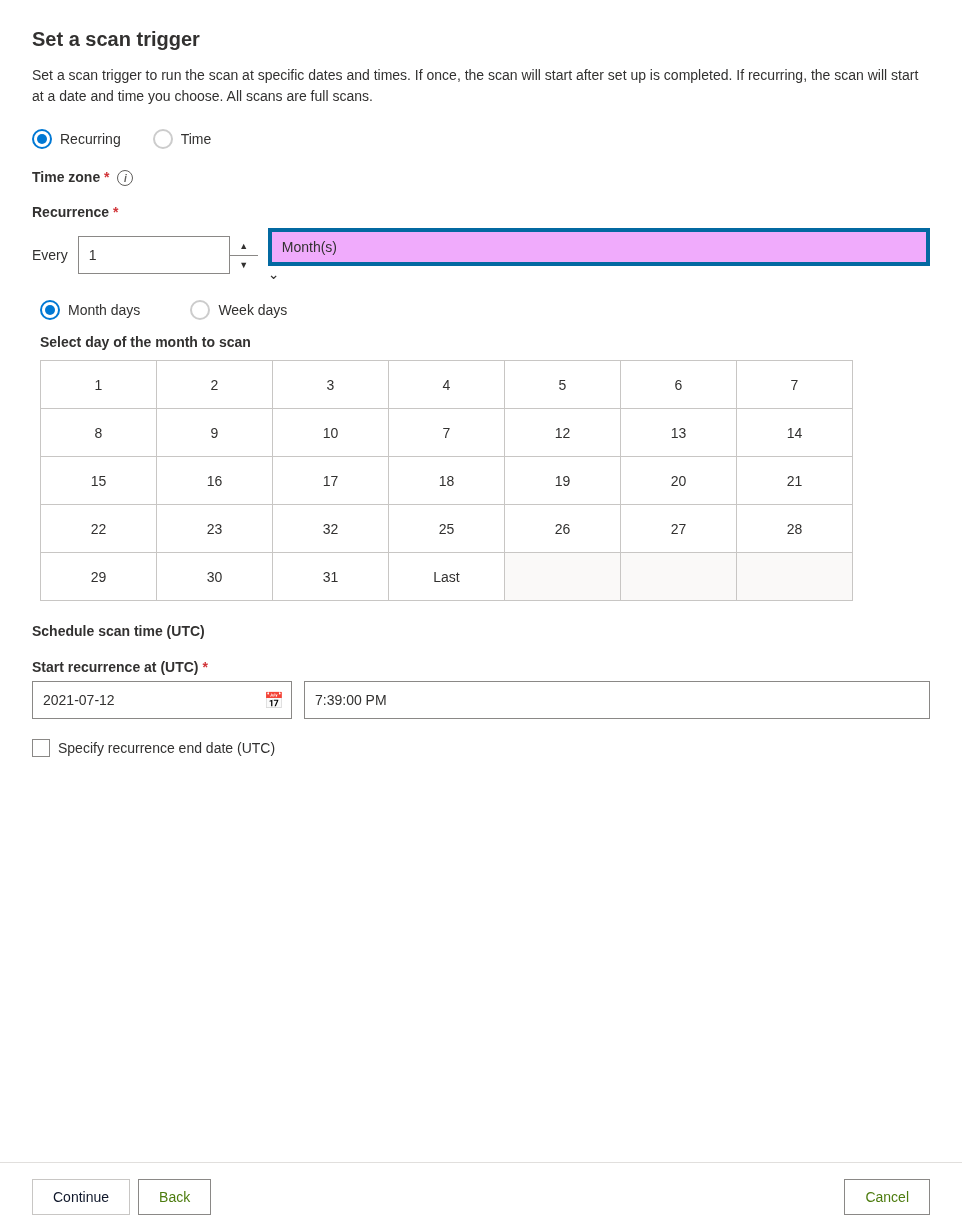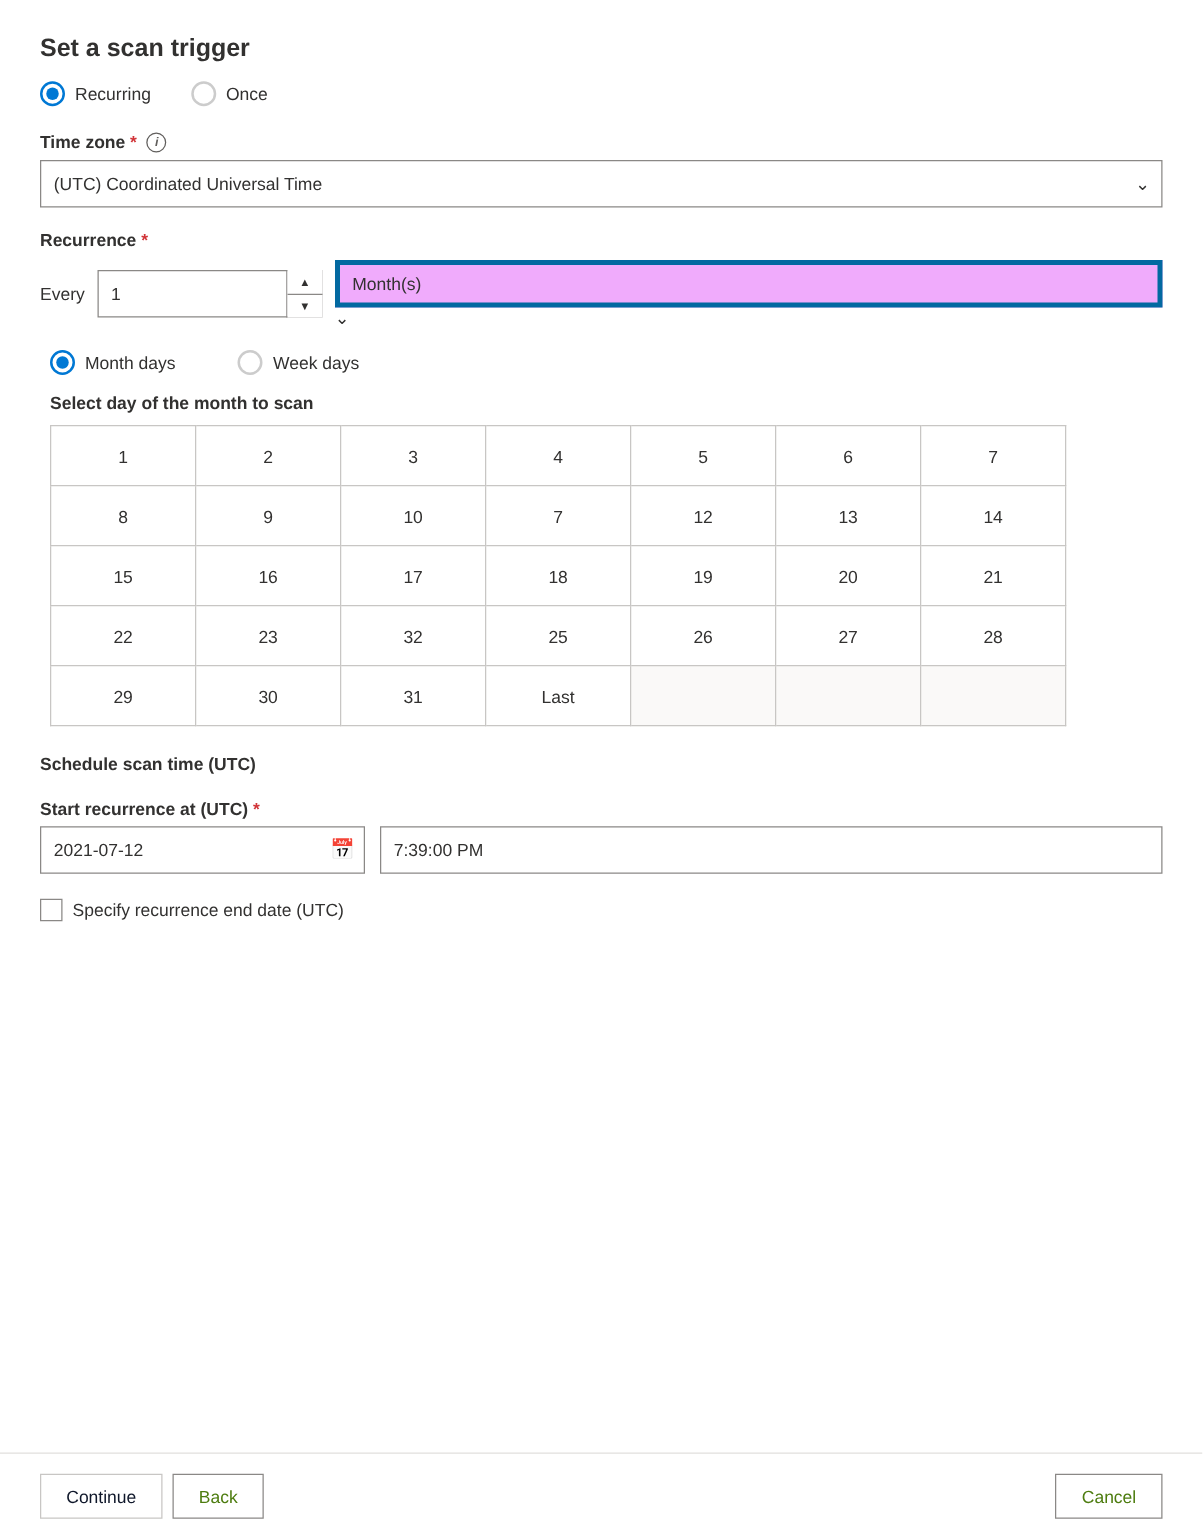--- a/index.html
+++ b/index.html
@@ -298,43 +298,38 @@
       cursor: default;
     }
   </style>
 </head>
 <body>
 
 <div class="main-content">
 
   <h1>Set a scan trigger</h1>
 
+  <p class="description">Set a scan trigger to run the scan at specific dates and times. If once, the scan will start after set up is completed. If recurring, the scan will start at a date and time you choose. All scans are full scans.</p>
 
   <div class="radio-group">
     <div class="radio-option">
       <div class="radio-circle checked"></div>
       <span>Recurring</span>
     </div>
     <div class="radio-option">
       <div class="radio-circle"></div>
-      <span>Once</span>
+      <span>Time</span>
     </div>
   </div>
 
   <div class="section">
     <div class="field-label">
       <span>Time zone</span>
       <span class="required-star"> *</span>
       <span class="info-icon">i</span>
-    </div>
-    <div class="select-wrapper">
-      <select class="select-dropdown">
-        <option>(UTC) Coordinated Universal Time</option>
-      </select>
-      <span class="chevron">⌄</span>
     </div>
   </div>
 
   <div class="section">
     <div class="field-label">
       <span>Recurrence</span>
       <span class="required-star"> *</span>
     </div>
     <div class="recurrence-row">
       <span class="every-label">Every</span>

